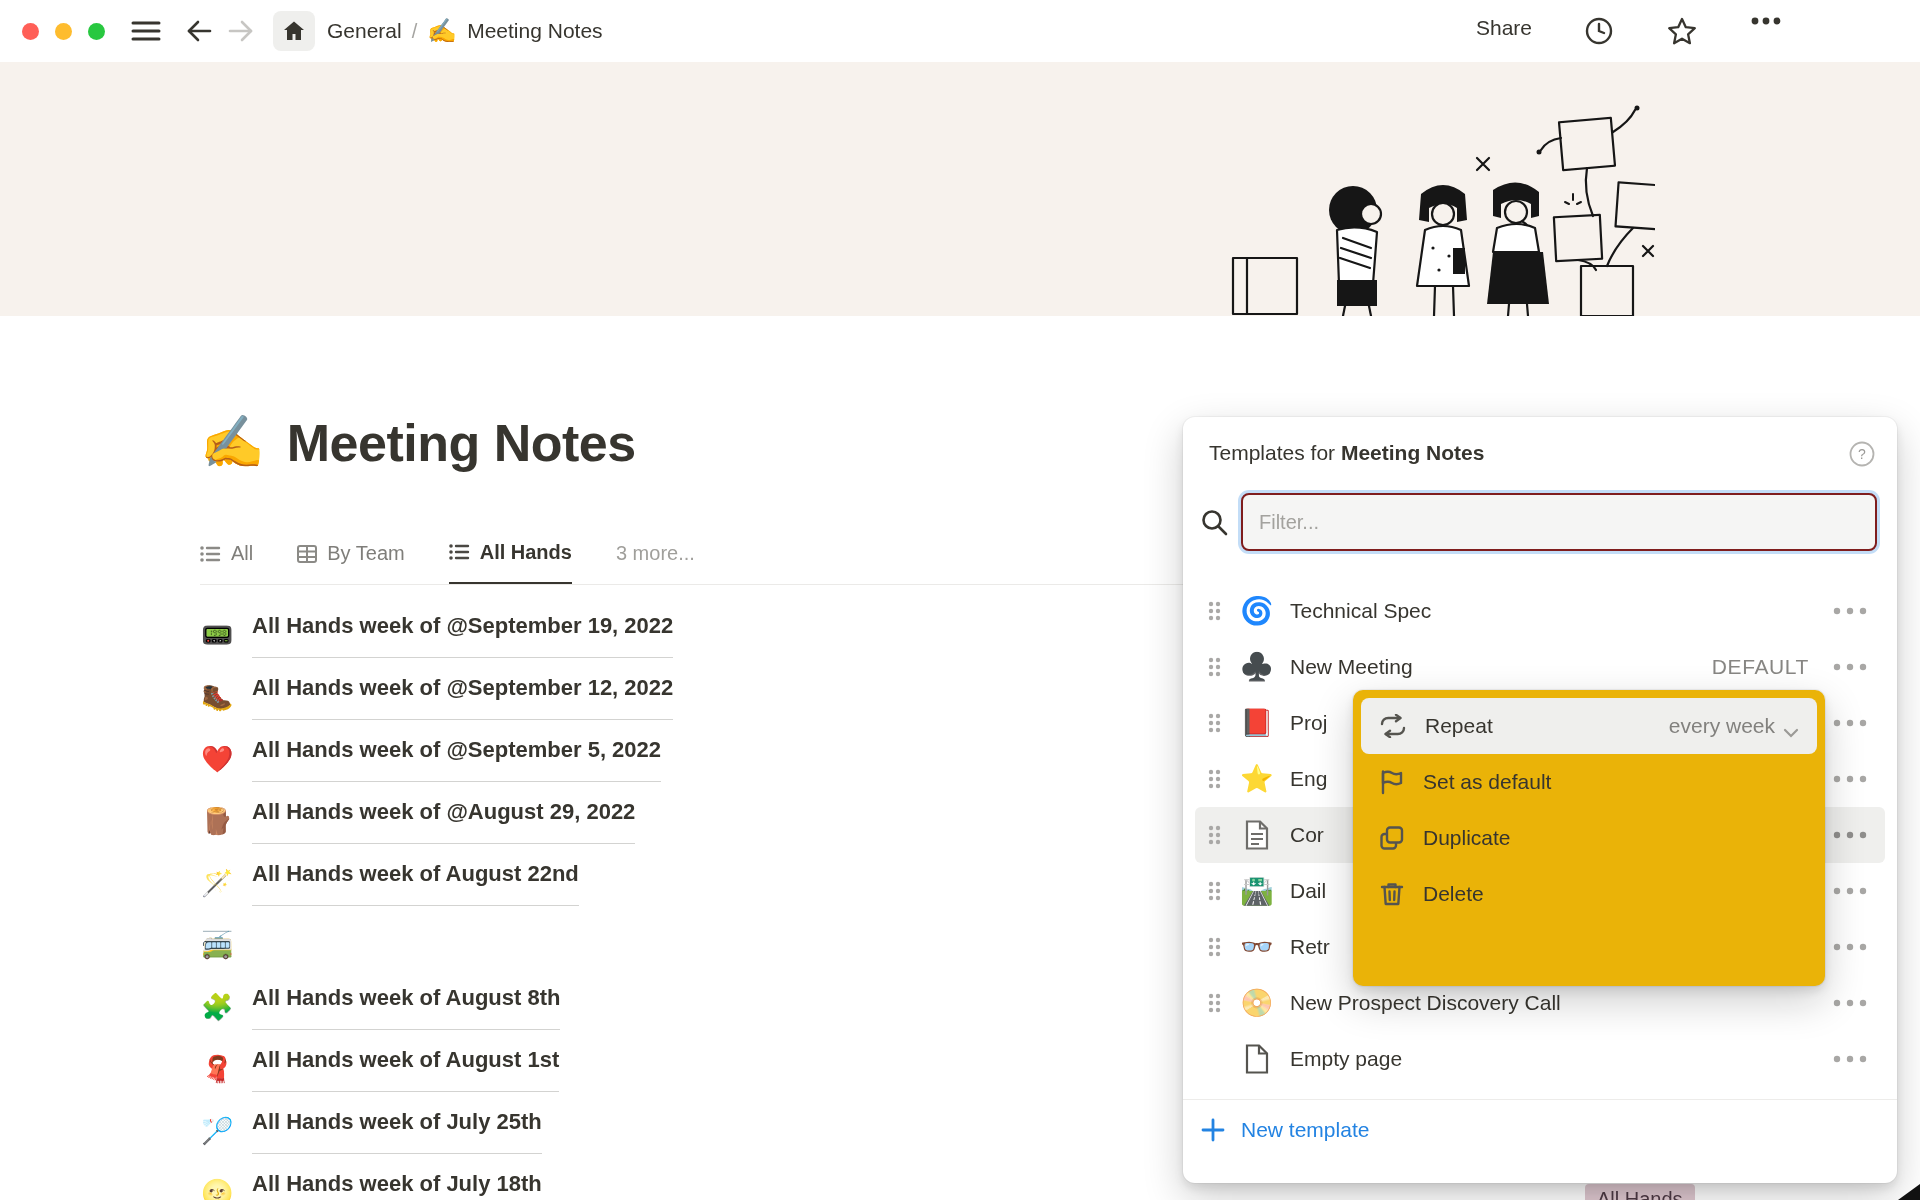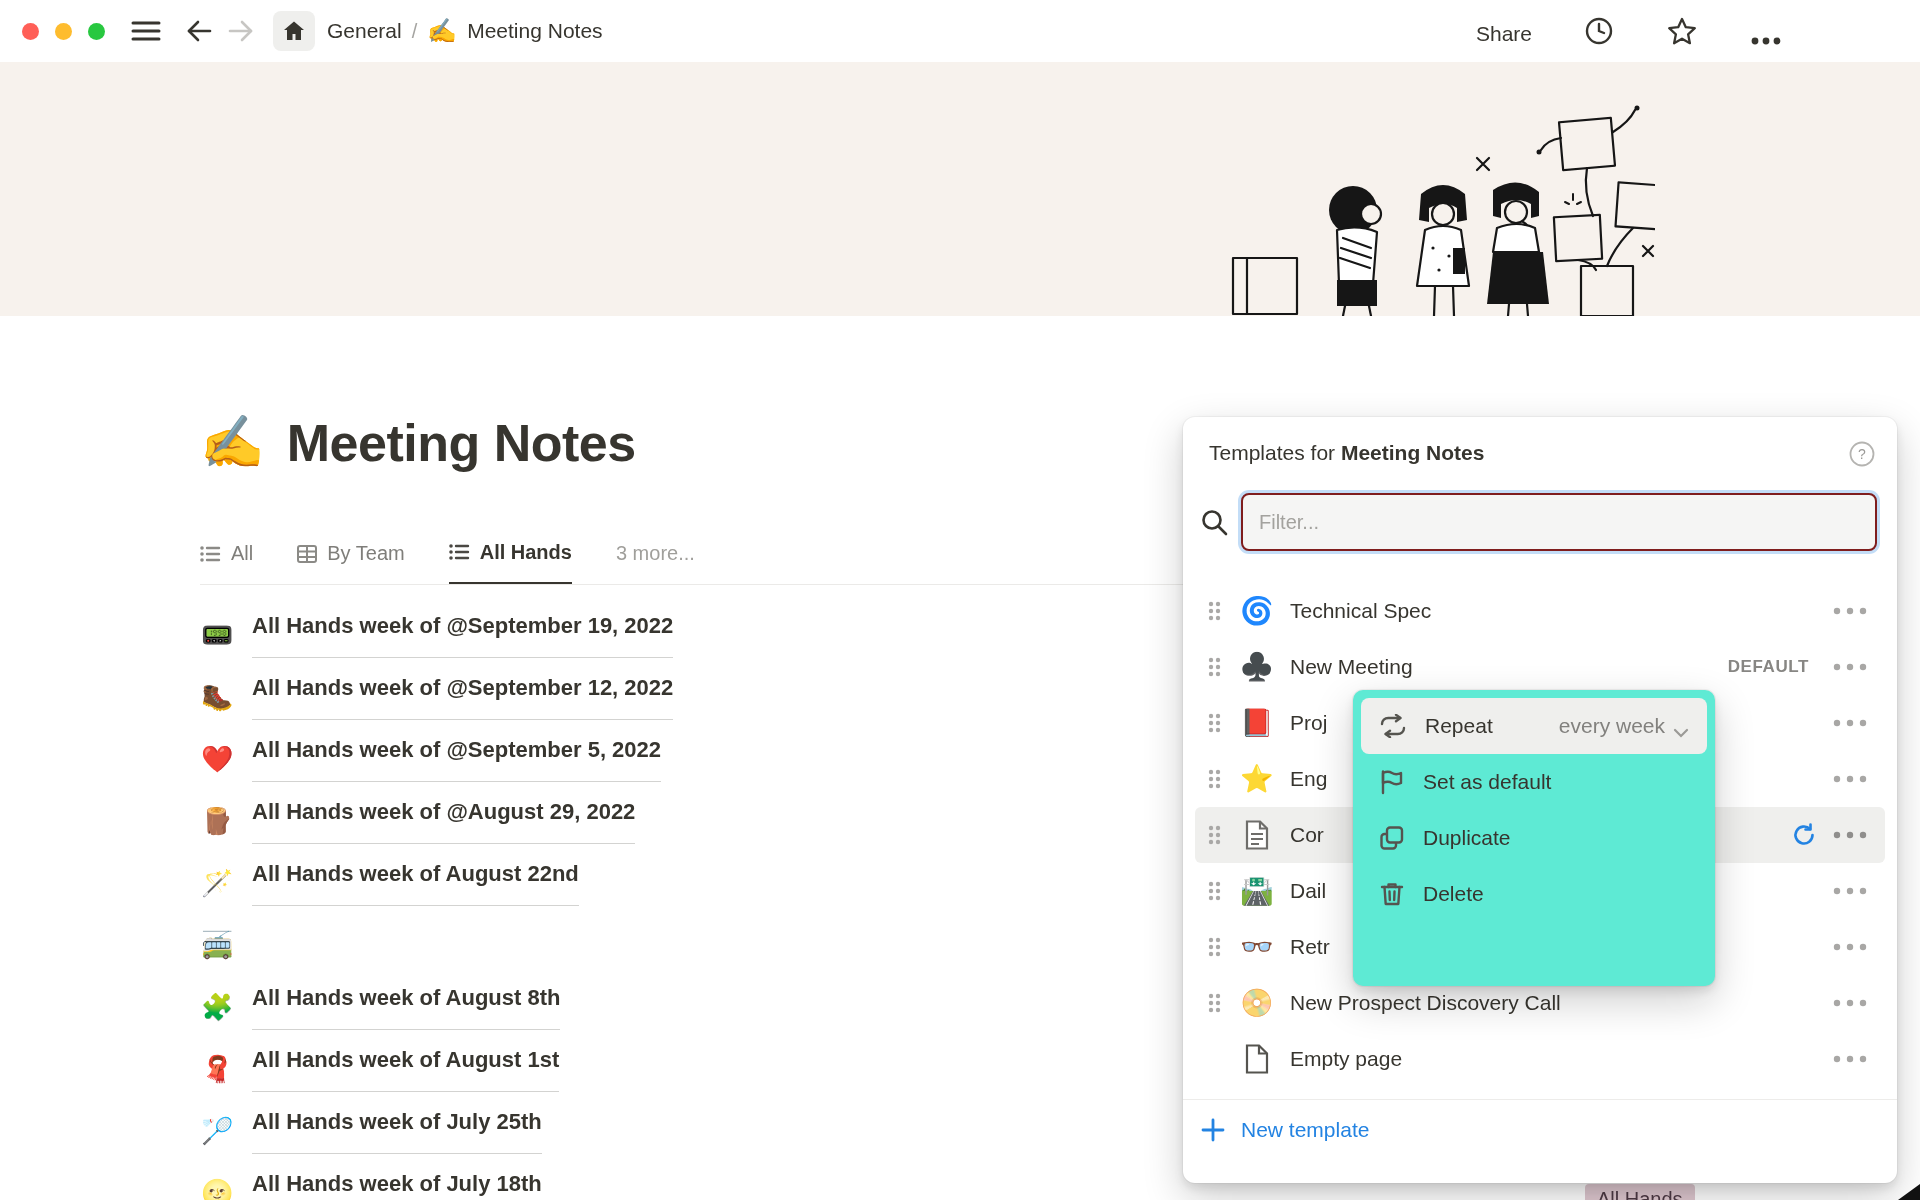--- a/index.html
+++ b/index.html
@@ -15,21 +15,21 @@
   .traffic { display:flex; gap:16px; margin-left:22px; }
   .light { width:17px; height:17px; border-radius:50%; }
   .tb-icon { display:flex; align-items:center; justify-content:center; cursor:default; }
   .hamburger { margin-left:26px; }
   .nav-back { margin-left:24px; }
   .nav-fwd { margin-left:14px; }
   .home-btn { margin-left:18px; width:42px; height:40px; background:#EFEFED; border-radius:8px; }
   .crumb-text { font-size:21px; margin-left:12px; }
   .crumb-sep { color:#A5A4A1; font-size:20px; margin:0 10px; }
   .crumb-emoji { font-size:24px; margin-right:10px; }
-  .toolbar-right { margin-left:auto; display:flex; align-items:flex-end; margin-right:30px; gap:52px; }
+  .toolbar-right { margin-left:auto; display:flex; align-items:flex-start; margin-right:30px; gap:52px; }
   .share { font-size:21px; color:#37352F; }
 
   
   .banner { position:absolute; left:0; top:62px; width:1920px; height:254px; background:#F7F2ED; overflow:hidden; }
   .illu { position:absolute; right:265px; bottom:0; }
 
   
   .page-title { position:absolute; left:200px; top:412px; display:flex; align-items:center; gap:22px; }
   .page-title .emoji { font-size:52px; }
   .page-title .txt { font-size:52px; font-weight:700; letter-spacing:-0.5px; }
@@ -62,29 +62,29 @@
     box-shadow:0 0 0 3px rgba(35,131,226,0.27); font-size:20px; padding:0 16px; color:#37352F; outline:none;
     font-family:"Liberation Sans","DejaVu Sans",sans-serif; }
   .filter-input::placeholder { color:#A3A29E; }
 
   .tpl-list { margin-top:32px; }
   .tpl-row { height:56px; margin:0 12px; padding:0 18px 0 12px; display:flex; align-items:center; border-radius:6px; }
   .tpl-row.hl { background:#EFEFED; }
   .tpl-handle { width:15px; margin-right:18px; }
   .tpl-icon { width:34px; font-size:27px; text-align:center; margin-right:16px; }
   .tpl-label { font-size:21px; font-weight:500; color:#37352F; white-space:nowrap; overflow:hidden; flex:1; }
-  .tpl-default { font-size:17px; letter-spacing:0.6px; color:#878683; font-weight:700; margin-right:24px; }
+  .tpl-default { font-size:21px; letter-spacing:0.6px; color:#878683; font-weight:400; margin-right:24px; }
   .tpl-repeat-ind { margin-right:16px; }
   .tpl-row.noicon { padding-left:45px; }
   .popup-divider { height:1px; background:#EDECEA; margin-top:12px; }
   .popup-footer { height:58px; display:flex; align-items:center; padding-left:17px; gap:15px; margin-top:1px; }
   .new-tpl-label { color:#2383E2; font-size:21px; font-weight:500; }
 
   
-  .menu { position:absolute; left:1353px; top:690px; width:362px; height:296px; background:#5eead4; border-radius:10px; z-index:30;
+  .menu { position:absolute; left:1353px; top:690px; width:472px; height:296px; background:#eab308; border-radius:10px; z-index:30;
     box-shadow: rgba(15,15,15,0.05) 0 0 0 1px, rgba(15,15,15,0.1) 0 5px 10px, rgba(15,15,15,0.2) 0 15px 40px; padding:8px 0; }
   .menu-row { height:56px; margin:0 8px; padding:0 18px; display:flex; align-items:center; gap:18px; border-radius:8px; font-size:21px; }
   .menu-row.hl { background:#EFEFED; }
   .menu-val { margin-left:auto; color:#82817E; display:flex; align-items:flex-end; gap:8px; }
 </style>
 </head>
 <body>
 
 <div class="toolbar">
   <div class="traffic">

